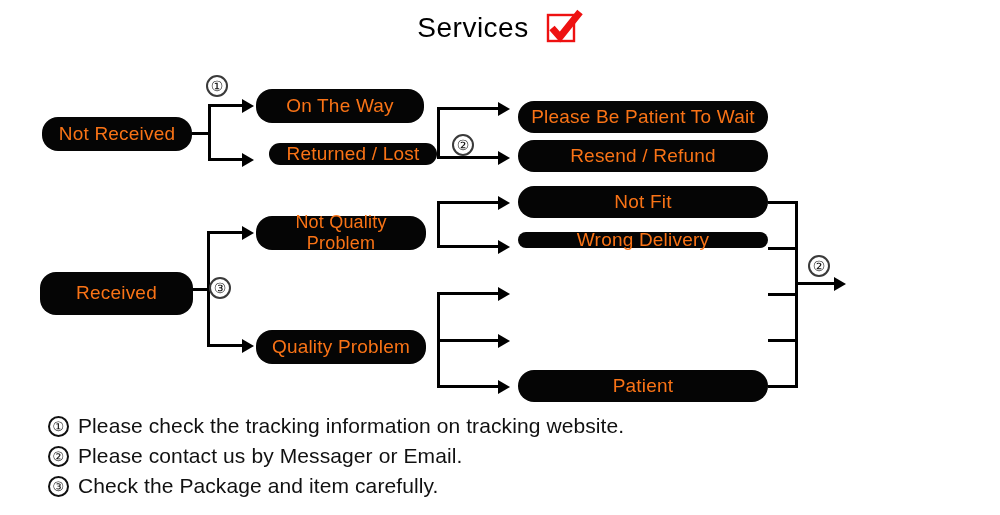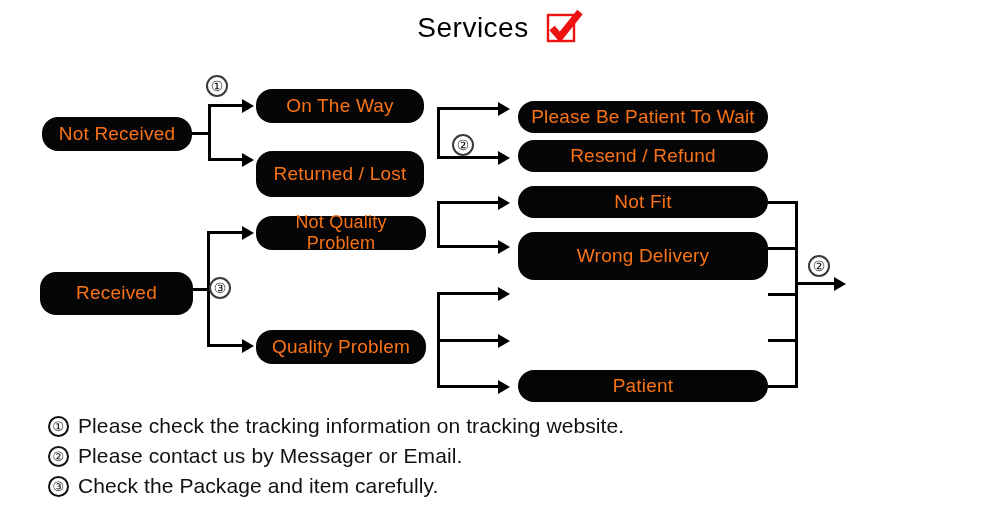--- a/index.html
+++ b/index.html
@@ -97,33 +97,33 @@
       </svg>
     </span>
   </div>
 
   <div class="node pill" style="left:42px;top:117px;width:150px;height:34px;">Not Received</div>
 
   <div class="node pill" style="left:40px;top:272px;width:153px;height:43px;">Received</div>
 
   <div class="node pill" style="left:256px;top:89px;width:168px;height:34px;">On The Way</div>
 
-  <div class="node pill" style="left:256px;top:143px;width:168px;height:46px;margin-top:8px;">Returned / Lost</div>
+  <div class="node pill" style="left:269px;top:143px;width:168px;height:22px;">Returned / Lost</div>
 
   <div class="node pill" style="left:256px;top:216px;width:170px;height:34px;font-size:18px;">Not Quality Problem</div>
 
   <div class="node pill" style="left:256px;top:330px;width:170px;height:34px;">Quality Problem</div>
 
   <div class="node pill" style="left:518px;top:93px;width:250px;height:32px;margin-top:8px;">Please Be Patient To Wait</div>
 
   <div class="node pill" style="left:518px;top:140px;width:250px;height:32px;">Resend / Refund</div>
 
   <div class="node pill" style="left:518px;top:186px;width:250px;height:32px;">Not Fit</div>
 
-  <div class="node pill" style="left:518px;top:232px;width:250px;height:48px;">Wrong Delivery</div>
+  <div class="node pill" style="left:518px;top:232px;width:250px;height:16px;">Wrong Delivery</div>
 
 
 
   <div class="node pill" style="left:518px;top:370px;width:250px;height:32px;">Patient</div>
 
 
   <div class="ln hline" style="left:192px;top:132px;width:18px;"></div>
 
   <div class="ln vline" style="left:208px;top:104px;height:56px;"></div>
 

